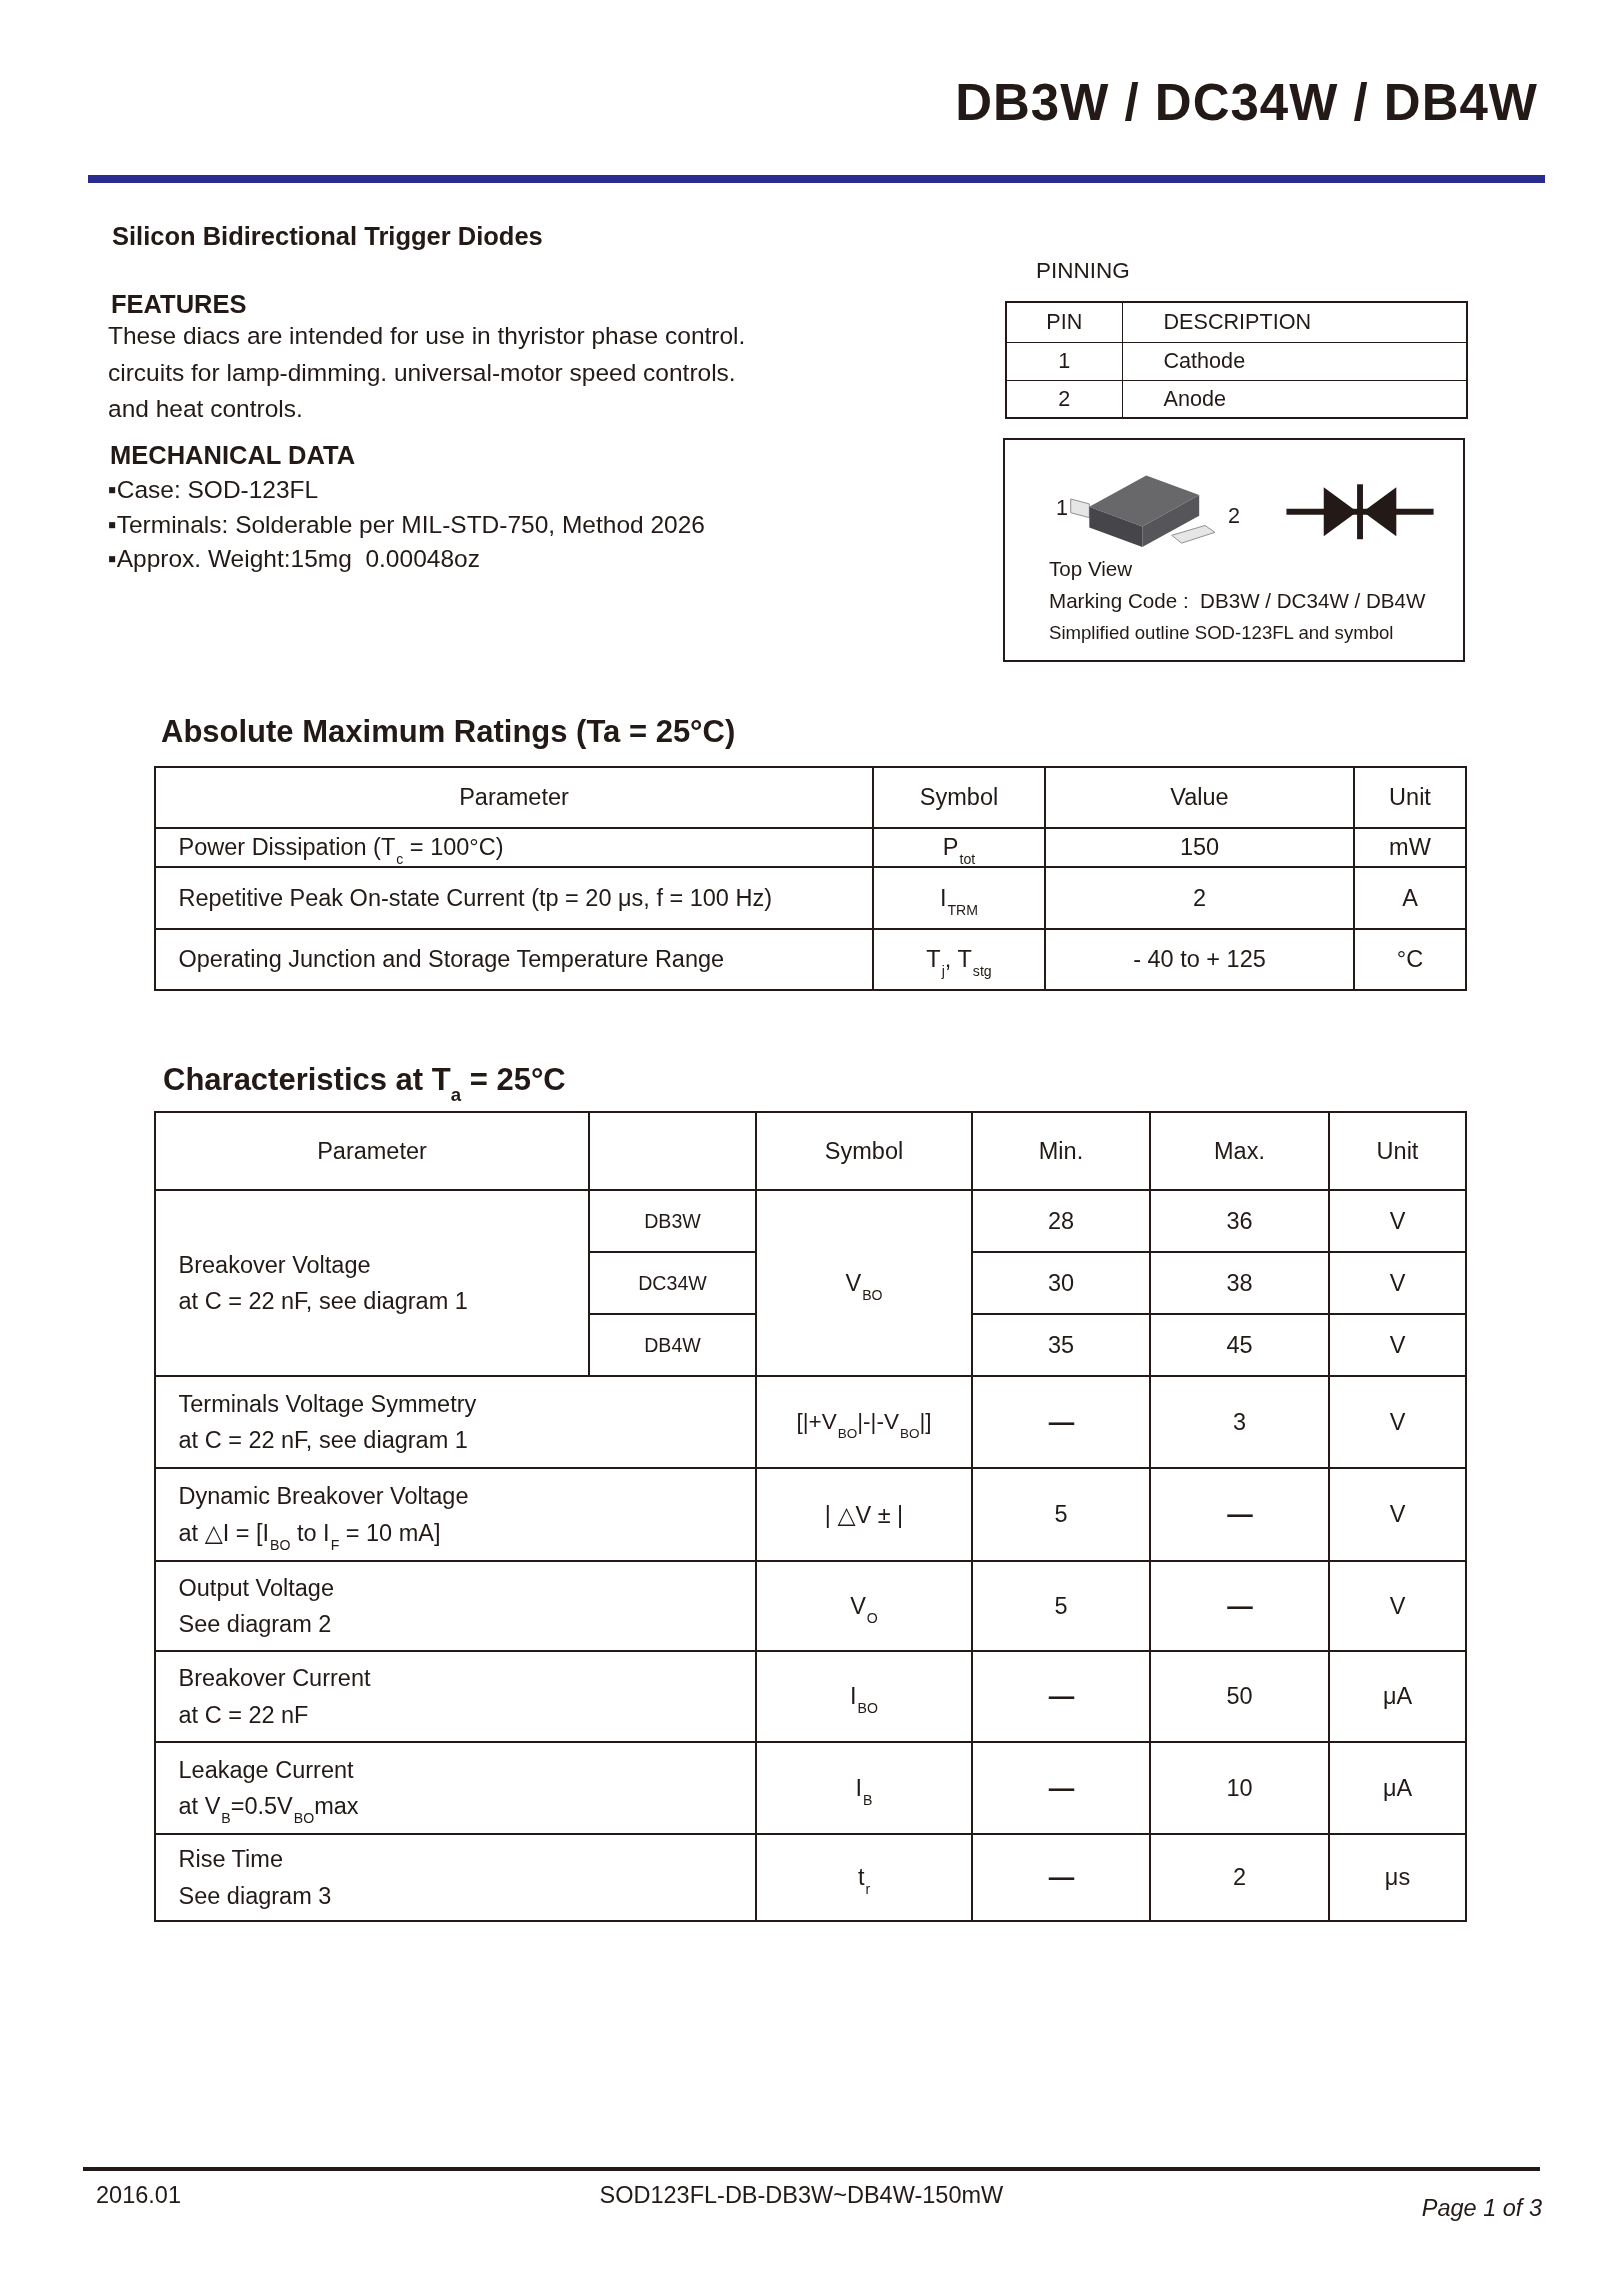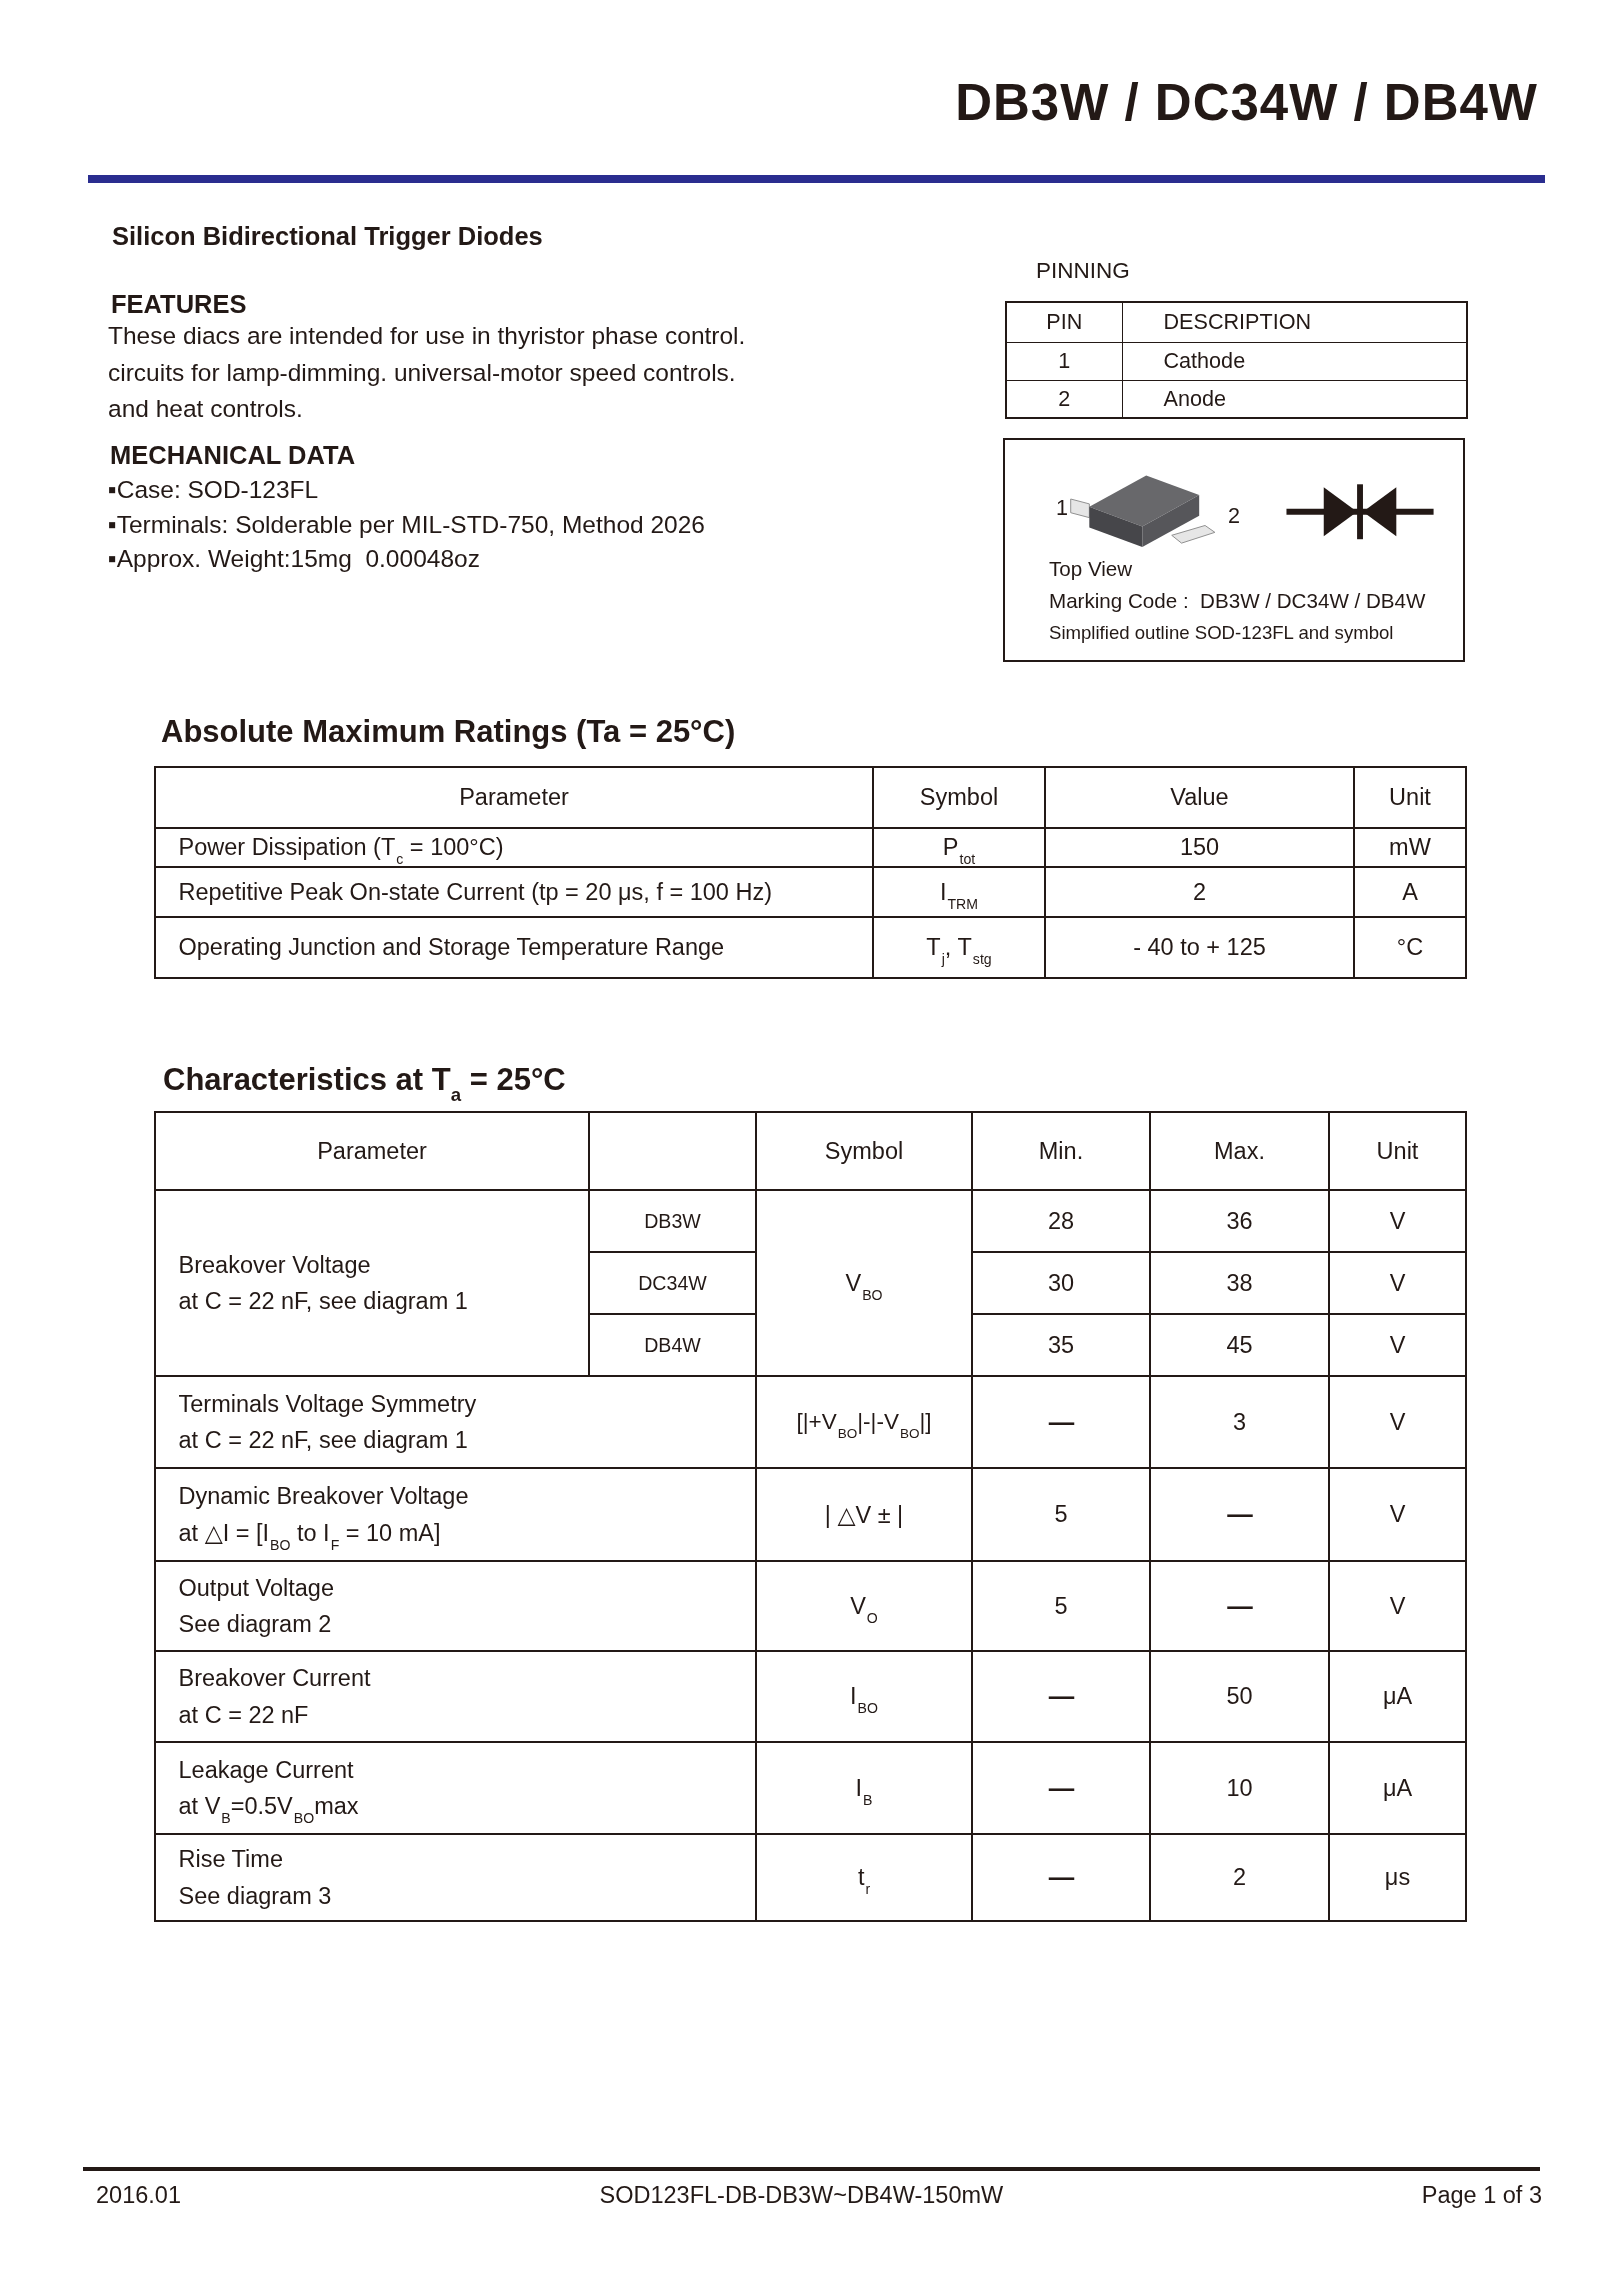--- a/index.html
+++ b/index.html
@@ -37,38 +37,38 @@
   .pkg-cap.small{font-size:18.6px;}
 
   
   .data-table{left:154px;width:1313px;border:2.9px solid #231916;font-size:23.5px;}
   .data-table th,.data-table td{border:2px solid #231916;text-align:center;font-weight:normal;padding:0;vertical-align:middle;}
   .data-table td.param{text-align:left;padding-left:22.5px;line-height:1.55;}
   .data-table sub{font-size:60%;position:relative;top:0.24em;line-height:0;margin-left:1px;}
   .amr{top:766px;}
   .amr tr.h{height:61px;}
   .amr tr.r0{height:39px;}
-  .amr tr.r1{height:50px;}
+  .amr tr.r1{height:62px;}
   .amr tr.r2{height:61px;margin-left:47px;}
   .chr{top:1111px;}
   .chr tr.h{height:78px;}
   .chr tr.v0,.chr tr.v1,.chr tr.v2{height:62px;}
   .chr tr.cr0{height:92px;}
   .chr tr.cr1{height:93px;}
   .chr tr.cr2{height:90px;}
   .chr tr.cr3{height:91px;}
   .chr tr.cr4{height:92px;}
   .chr tr.cr5{height:87px;}
   .chr td.type{font-size:19.6px;}
   td.dash{font-weight:bold;font-size:25.5px;letter-spacing:-1px;}
 
   
   .footer-rule{left:83px;top:2167px;width:1457px;height:3.9px;background:#231916;}
   .footer-row{left:96px;top:2182px;width:1446px;display:flex;justify-content:space-between;font-size:23.5px;}
-  .footer-page{}
+  .footer-page{font-style:italic;margin-top:13px;}
 </style>
 </head>
 <body>
 
 <div class="page">
 
   <div class="abs title">DB3W / DC34W / DB4W</div>
   <div class="abs blue-rule"></div>
   <div class="abs subtitle">Silicon Bidirectional Trigger Diodes</div>
 

